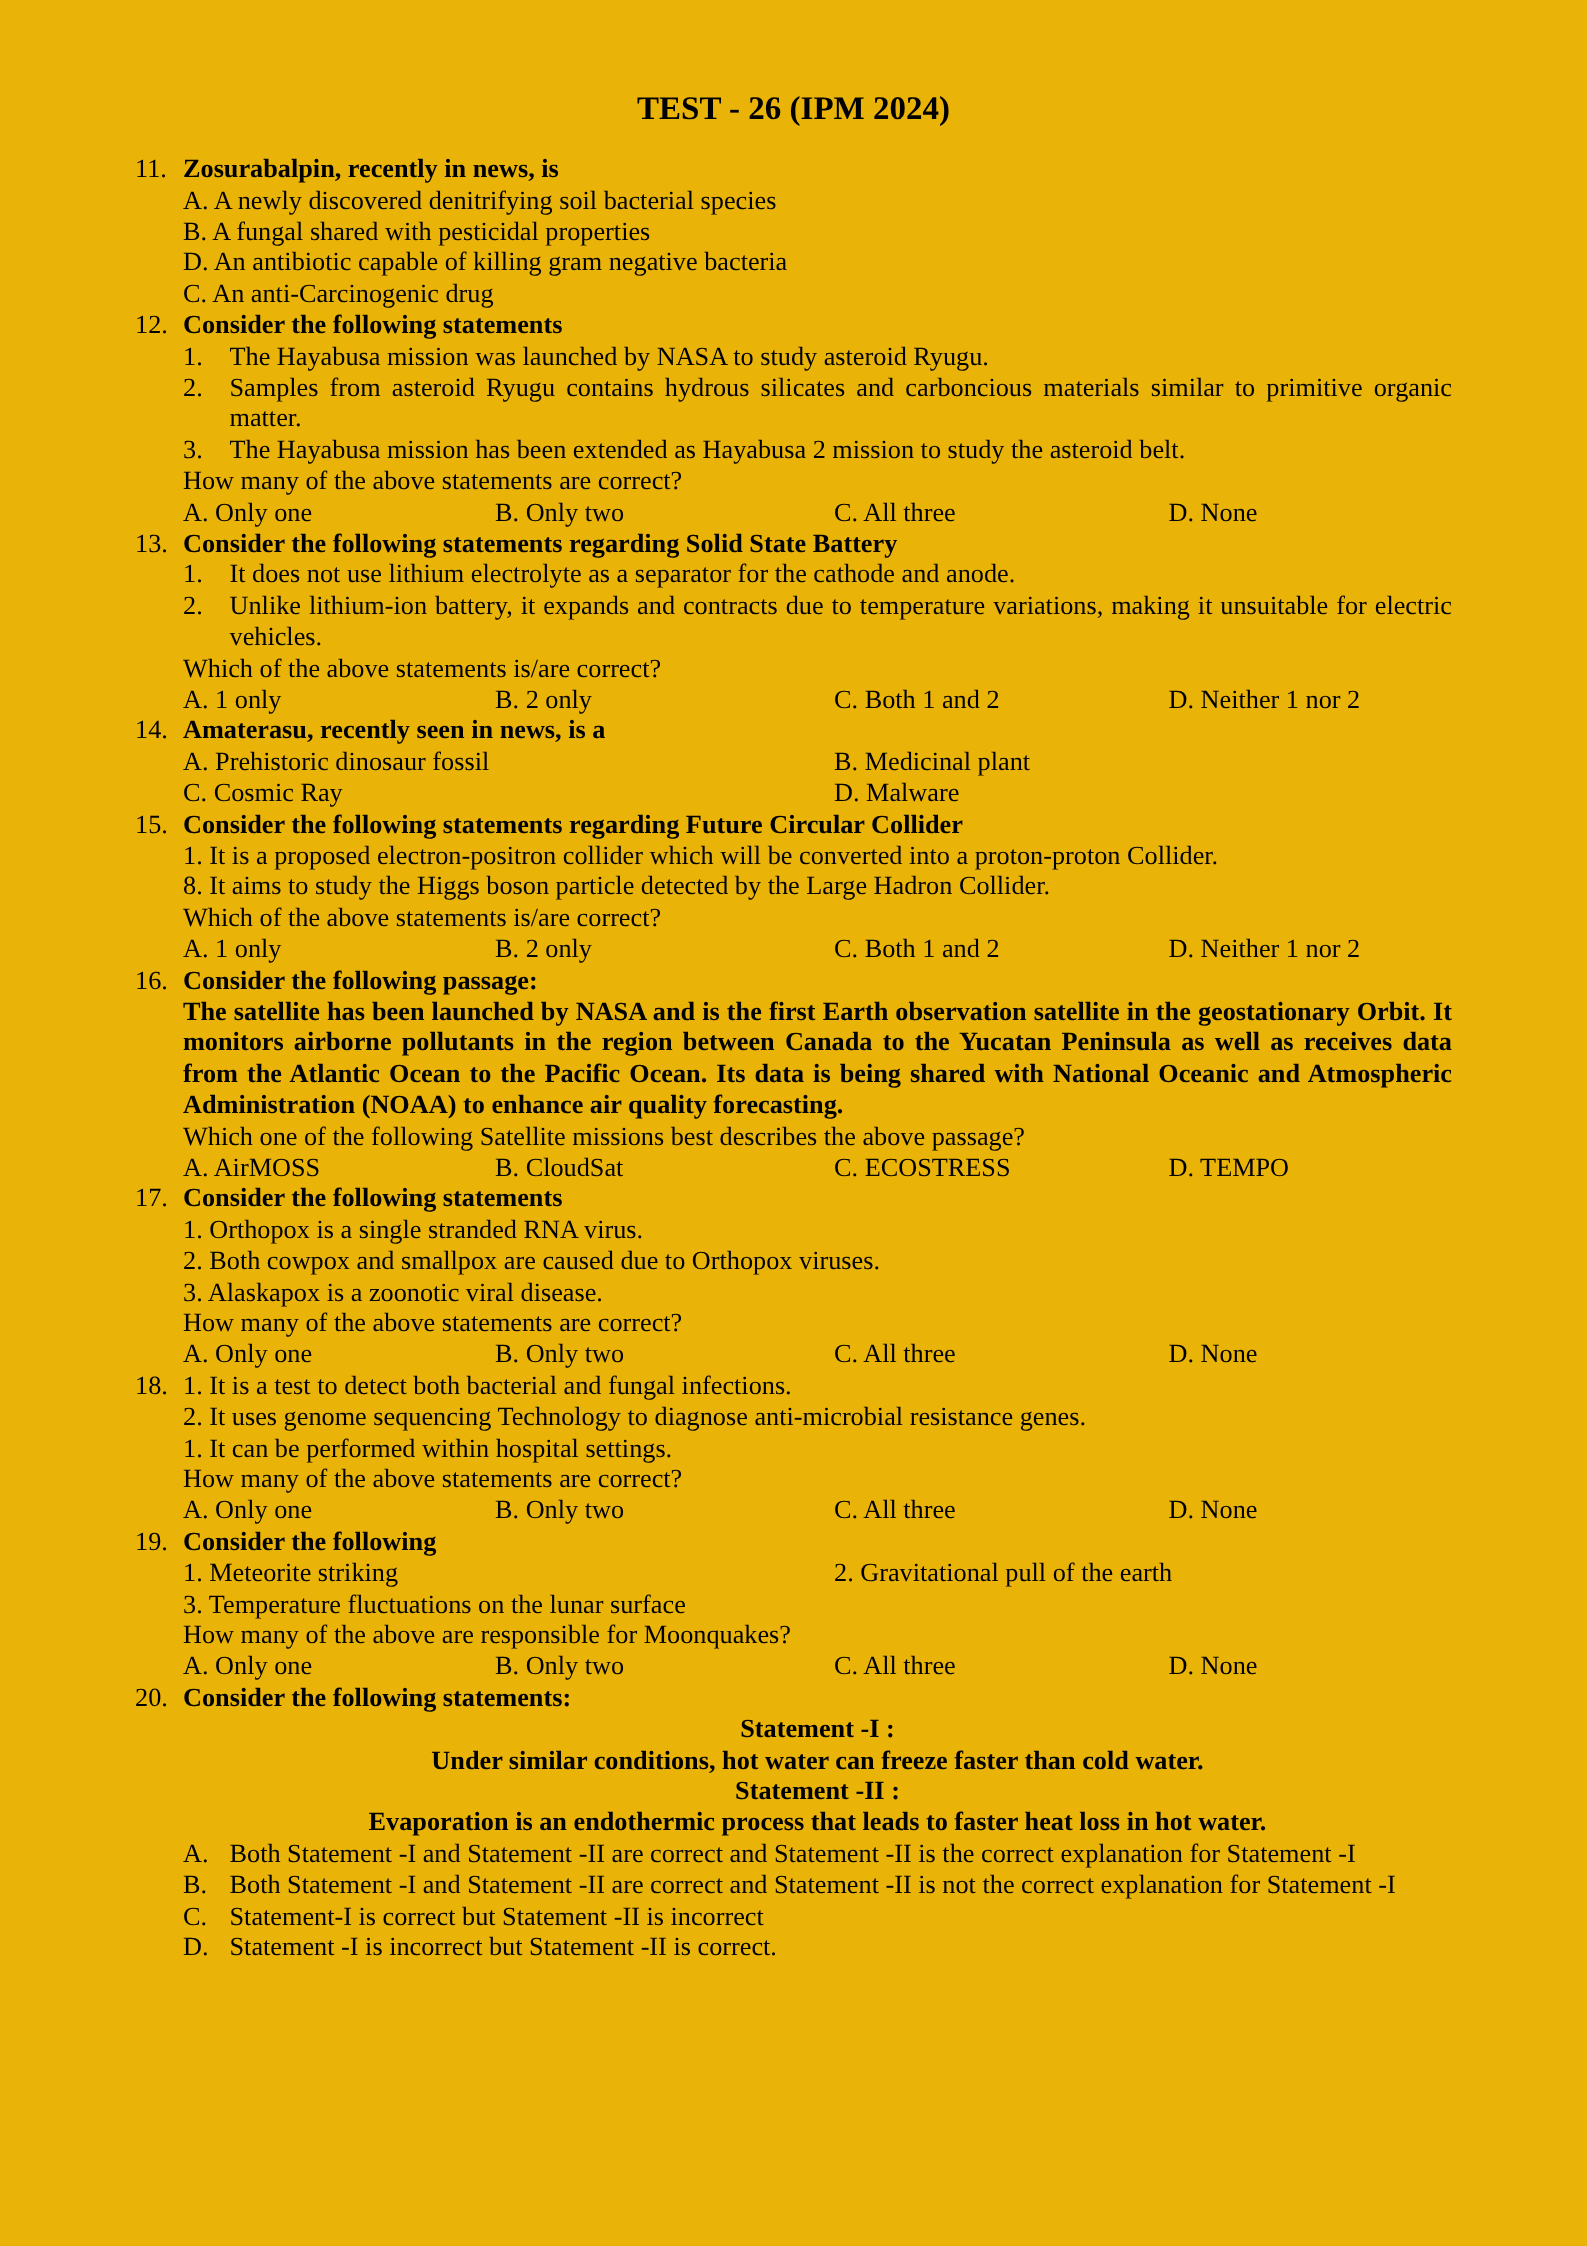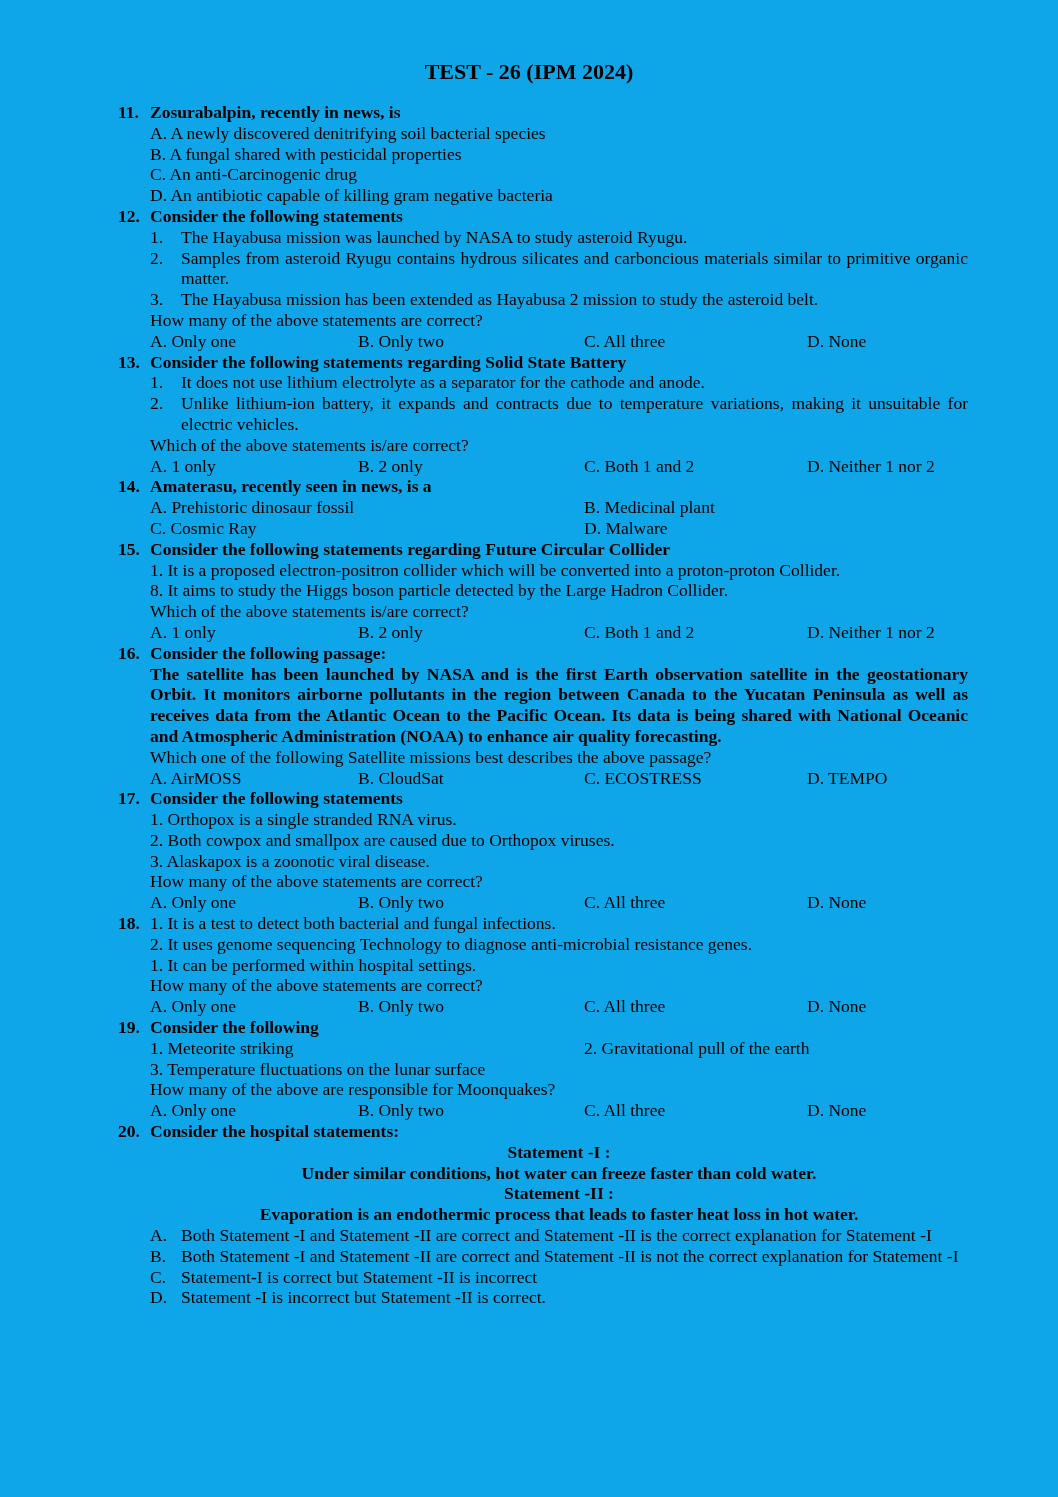--- a/index.html
+++ b/index.html
@@ -9,36 +9,35 @@
     height: 1497px;
     font-family: "Liberation Serif", serif;
     font-size: 17.5px;
     line-height: 20.8px;
     color: #000000;
   }
   .page {
     width: 1058px;
     height: 1497px;
     padding: 58px 90px 0 90px;
-    background: #0ea5e9;
+    background: #eab308;
     overflow: hidden;
   }
   .doc-title {
     text-align: center;
     font-weight: bold;
     font-size: 22px;
     line-height: 28px;
     margin-bottom: 16px;
   }
   .question { display: flex; }
   .qnum {
     width: 32px;
     flex-shrink: 0;
-    font-weight: bold;
-    margin-left: 28px;
+    font-weight: normal;
   }
   .qbody { width: 846px; }
   .qheading { font-weight: bold; }
   .bold { font-weight: bold; text-align: center; }
   .justify { text-align: justify; }
   .hang { display: flex; }
   .hang .marker { width: 31px; flex-shrink: 0; }
   .hang .htext { flex: 1; text-align: justify; }
   .row { display: grid; }
   .row4 { grid-template-columns: 208px 226px 223px auto; }
@@ -49,22 +48,22 @@
 
 <div class="page">
   <div class="doc-title">TEST - 26 (IPM 2024)</div>
   <div id="questions-list">
       <div class="question">
         <div class="qnum">11.</div>
         <div class="qbody">
           <div class="qheading">Zosurabalpin, recently in news, is</div>
           <div class="line">A. A newly discovered denitrifying soil bacterial species</div>
           <div class="line">B. A fungal shared with pesticidal properties</div>
+          <div class="line">D. An antibiotic capable of killing gram negative bacteria</div>
           <div class="line">C. An anti-Carcinogenic drug</div>
-          <div class="line">D. An antibiotic capable of killing gram negative bacteria</div>
         </div>
       </div>
       <div class="question">
         <div class="qnum">12.</div>
         <div class="qbody">
           <div class="qheading">Consider the following statements</div>
           <div class="hang">
             <span class="marker">1.</span>
             <span class="htext">The Hayabusa mission was launched by NASA to study asteroid Ryugu.</span>
           </div>
@@ -194,21 +193,21 @@
             <span class="opt">A. Only one</span>
             <span class="opt">B. Only two</span>
             <span class="opt">C. All three</span>
             <span class="opt">D. None</span>
           </div>
         </div>
       </div>
       <div class="question">
         <div class="qnum">20.</div>
         <div class="qbody">
-          <div class="qheading">Consider the hospital statements:</div>
+          <div class="qheading">Consider the following statements:</div>
           <div class="line bold">Statement -I :</div>
           <div class="line bold">Under similar conditions, hot water can freeze faster than cold water.</div>
           <div class="line bold">Statement -II :</div>
           <div class="line bold">Evaporation is an endothermic process that leads to faster heat loss in hot water.</div>
           <div class="hang">
             <span class="marker">A.</span>
             <span class="htext">Both Statement -I and Statement -II are correct and Statement -II is the correct explanation for Statement -I</span>
           </div>
           <div class="hang">
             <span class="marker">B.</span>

